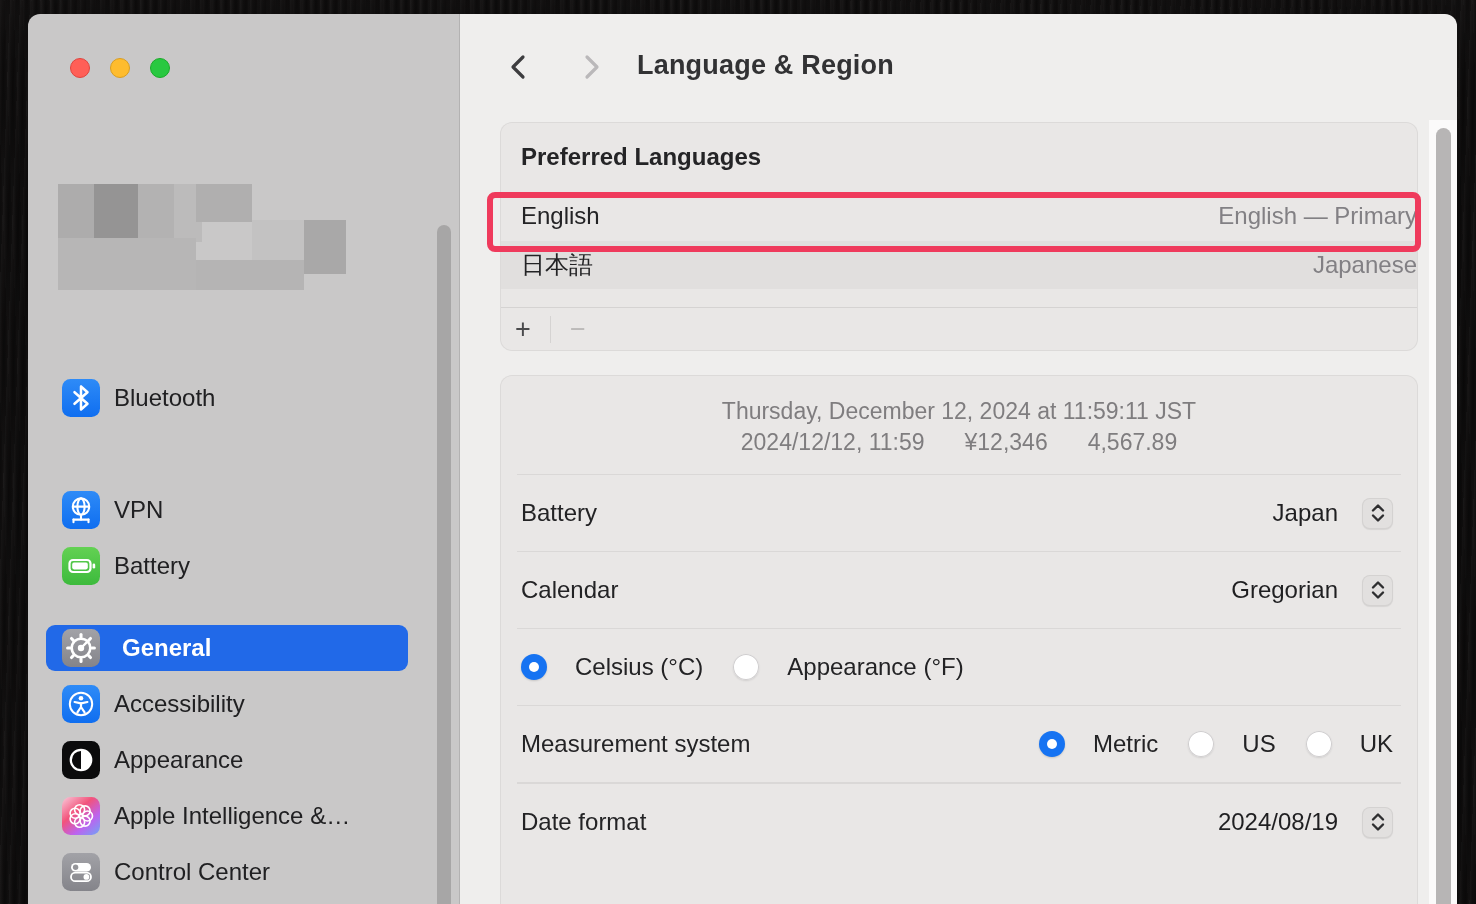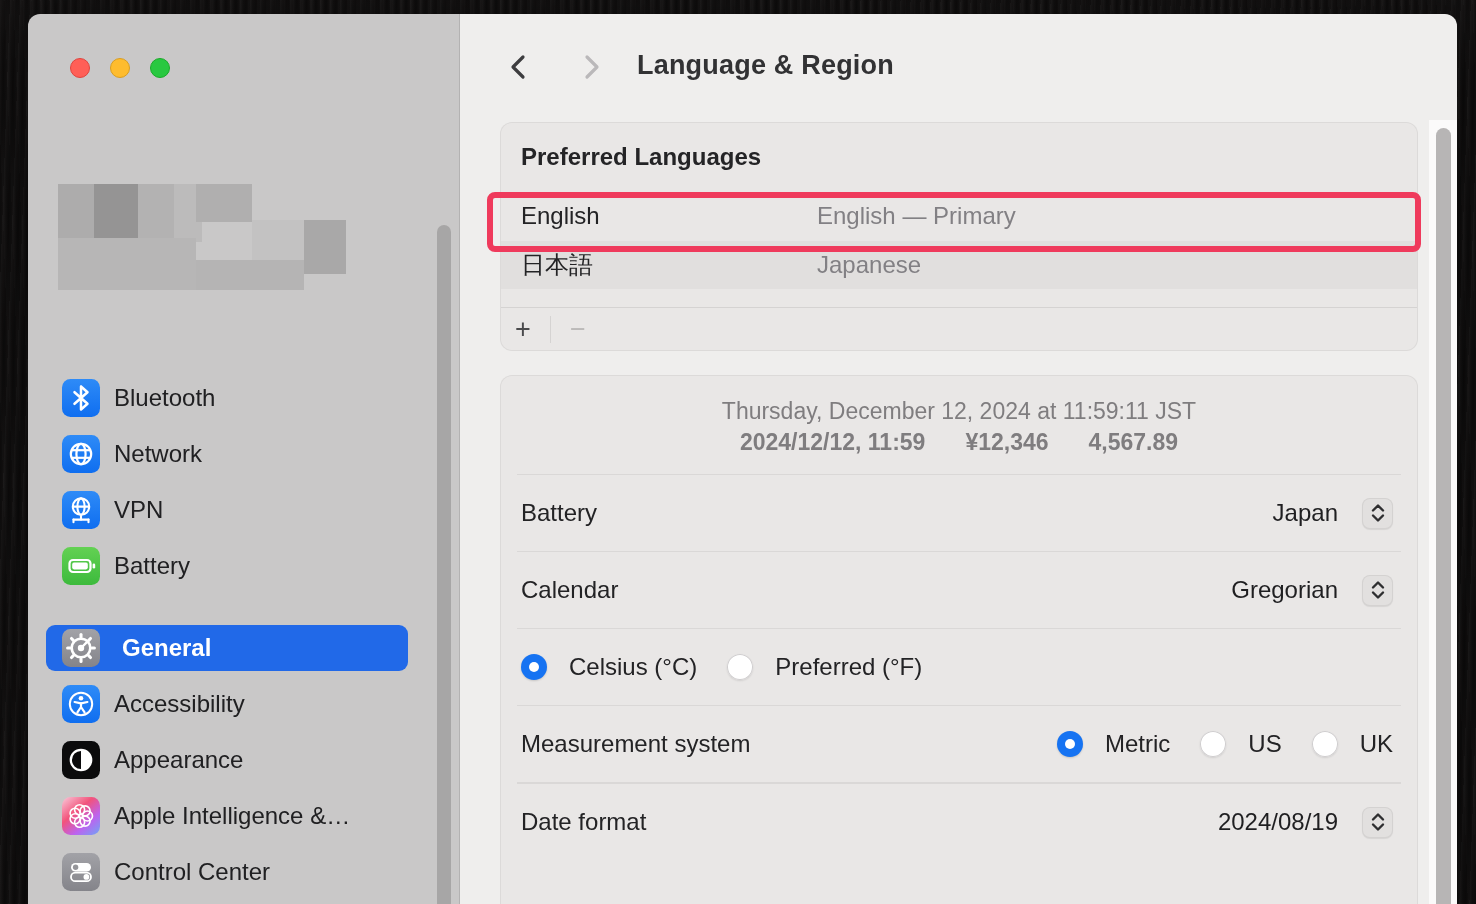--- a/index.html
+++ b/index.html
@@ -54,47 +54,47 @@
   .ic-ai{background:linear-gradient(140deg,#f9c9da 0%,#f2537b 38%,#bd63ee 68%,#6fa5f6 100%);}
   .sb-scroll{position:absolute;left:409px;top:211px;width:14px;height:720px;border-radius:7px;background:#a7a6a6;}
   
   .navbtn{position:absolute;top:38px;width:30px;height:30px;background:none;border:none;padding:0;}
   .page-title{position:absolute;left:177px;top:36px;margin:0;font-size:27px;font-weight:700;color:#323234;letter-spacing:.2px;}
   
   .card{position:absolute;left:40px;width:918px;background:#e9e7e6;border:1px solid rgba(0,0,0,.055);border-radius:12px;}
   .card1{top:108px;height:229px;}
   .card2{top:361px;height:574px;overflow:hidden;}
   .card1 .chead{height:68px;display:flex;align-items:center;padding-left:20px;font-size:24px;font-weight:700;color:#242426;}
-  .lrow{height:48px;display:flex;align-items:center;}
+  .lrow{height:48px;display:flex;align-items:center;justify-content:space-between;}
   .lrow .c1{width:316px;padding-left:20px;font-size:24px;color:#232325;}
   .lrow .c2{font-size:24px;color:#828084;}
   .lrow.alt{background:#e1dfde;}
   .lrow.first{height:50px;}
   .listpad{height:18px;}
   .pmbar{border-top:1px solid #d5d3d2;height:43px;display:flex;align-items:center;}
   .pmbtn{background:none;border:none;width:44px;height:43px;font-size:27px;line-height:43px;padding:0;}
   .pmbtn.add{color:#4a4a4c;}
   .pmbtn.rem{color:#bcbab9;}
   .pmsep{width:1px;height:27px;background:#d5d3d2;margin:0 5px;}
   
   .preview{padding-top:20px;height:98px;}
   .pv1{text-align:center;font-size:23px;color:#7f7d7f;line-height:30px;}
-  .pv2{display:flex;justify-content:center;gap:40px;font-size:23px;color:#7f7d7f;line-height:32px;font-weight:bold;}
+  .pv2{display:flex;justify-content:center;gap:40px;font-size:23px;color:#7f7d7f;line-height:32px;}
   
   .divline{height:1px;background:#dad8d7;margin:0 16px;}
   .srow{height:76px;display:flex;align-items:center;padding:0 24px 0 20px;}
   .srow .slabel{font-size:24px;color:#232325;flex:1;}
   .sval{font-size:24px;color:#1f1f21;margin-right:24px;}
   .stepper{
     width:31px;height:31px;border-radius:8px;background:#e2e0df;
     border:1px solid rgba(0,0,0,.06);box-shadow:0 1px 1px rgba(0,0,0,.08);
     display:flex;align-items:center;justify-content:center;padding:0;
   }
   .rgroup{display:flex;align-items:center;gap:30px;}
-  .ropt{display:flex;align-items:center;gap:22px;}
+  .ropt{display:flex;align-items:center;gap:28px;}
   .radio{width:26px;height:26px;border-radius:50%;background:#ffffff;box-shadow:inset 0 0 0 1px #cfcdce,0 1px 2px rgba(0,0,0,.1);position:relative;flex:0 0 auto;}
   .radio.on{background:#1673f2;box-shadow:0 1px 2px rgba(0,0,0,.15);}
   .radio.on::after{content:"";position:absolute;left:8px;top:8px;width:10px;height:10px;border-radius:50%;background:#fff;}
   .rlabel{font-size:24px;color:#232325;white-space:nowrap;}
   
   .track{position:absolute;right:0;top:106px;width:28px;height:814px;background:#fbfafa;}
   .thumb{position:absolute;right:6px;top:8px;width:15px;height:800px;border-radius:8px;background:#b7b5b5;}
   
   .annotation{
     position:absolute;left:487px;top:192px;width:934px;height:60px;
@@ -130,31 +130,20 @@
 
       <div class="item" style="top:361px">
         <span class="ic ic-blue">
           <svg width="38" height="38" viewBox="0 0 38 38" fill="none" stroke="#fff" stroke-width="2.5" stroke-linecap="round" stroke-linejoin="round">
             <path d="M19 7.5 V30.5 L25.5 24.8 L12.5 13.2 M12.5 24.8 L25.5 13.2 L19 7.5"></path>
           </svg>
         </span>
         <span class="lbl">Bluetooth</span>
       </div>
 
-      <div class="item" style="top:417px">
-        <span class="ic ic-blue">
-          <svg width="38" height="38" viewBox="0 0 38 38" fill="none" stroke="#fff" stroke-width="2.2">
-            <circle cx="19" cy="19" r="10.2"></circle>
-            <ellipse cx="19" cy="19" rx="4.6" ry="10.2"></ellipse>
-            <line x1="9.6" y1="15.2" x2="28.4" y2="15.2"></line>
-            <line x1="9.6" y1="22.8" x2="28.4" y2="22.8"></line>
-          </svg>
-        </span>
-        <span class="lbl">Network</span>
-      </div>
 
       <div class="item" style="top:473px">
         <span class="ic ic-blue">
           <svg width="38" height="38" viewBox="0 0 38 38" fill="none" stroke="#fff" stroke-width="2.1" stroke-linecap="round">
             <circle cx="19" cy="15.6" r="8.2"></circle>
             <ellipse cx="19" cy="15.6" rx="3.6" ry="8.2"></ellipse>
             <line x1="11.4" y1="15.6" x2="26.6" y2="15.6"></line>
             <line x1="19" y1="23.8" x2="19" y2="28.6"></line>
             <line x1="11.5" y1="28.6" x2="26.5" y2="28.6"></line>
             <line x1="11.5" y1="28.6" x2="11.5" y2="31.2"></line>
@@ -315,21 +304,21 @@
 
         <div class="divline"></div>
         <div class="srow">
           <div class="rgroup">
             <span class="ropt">
               <span class="radio on"></span>
               <span class="rlabel">Celsius (°C)</span>
             </span>
             <span class="ropt">
               <span class="radio"></span>
-              <span class="rlabel">Preferred (°F)</span>
+              <span class="rlabel">Appearance (°F)</span>
             </span>
           </div>
         </div>
 
         <div class="divline"></div>
         <div class="srow">
           <span class="slabel">Measurement system</span>
           <div class="rgroup">
             <span class="ropt">
               <span class="radio on"></span>

